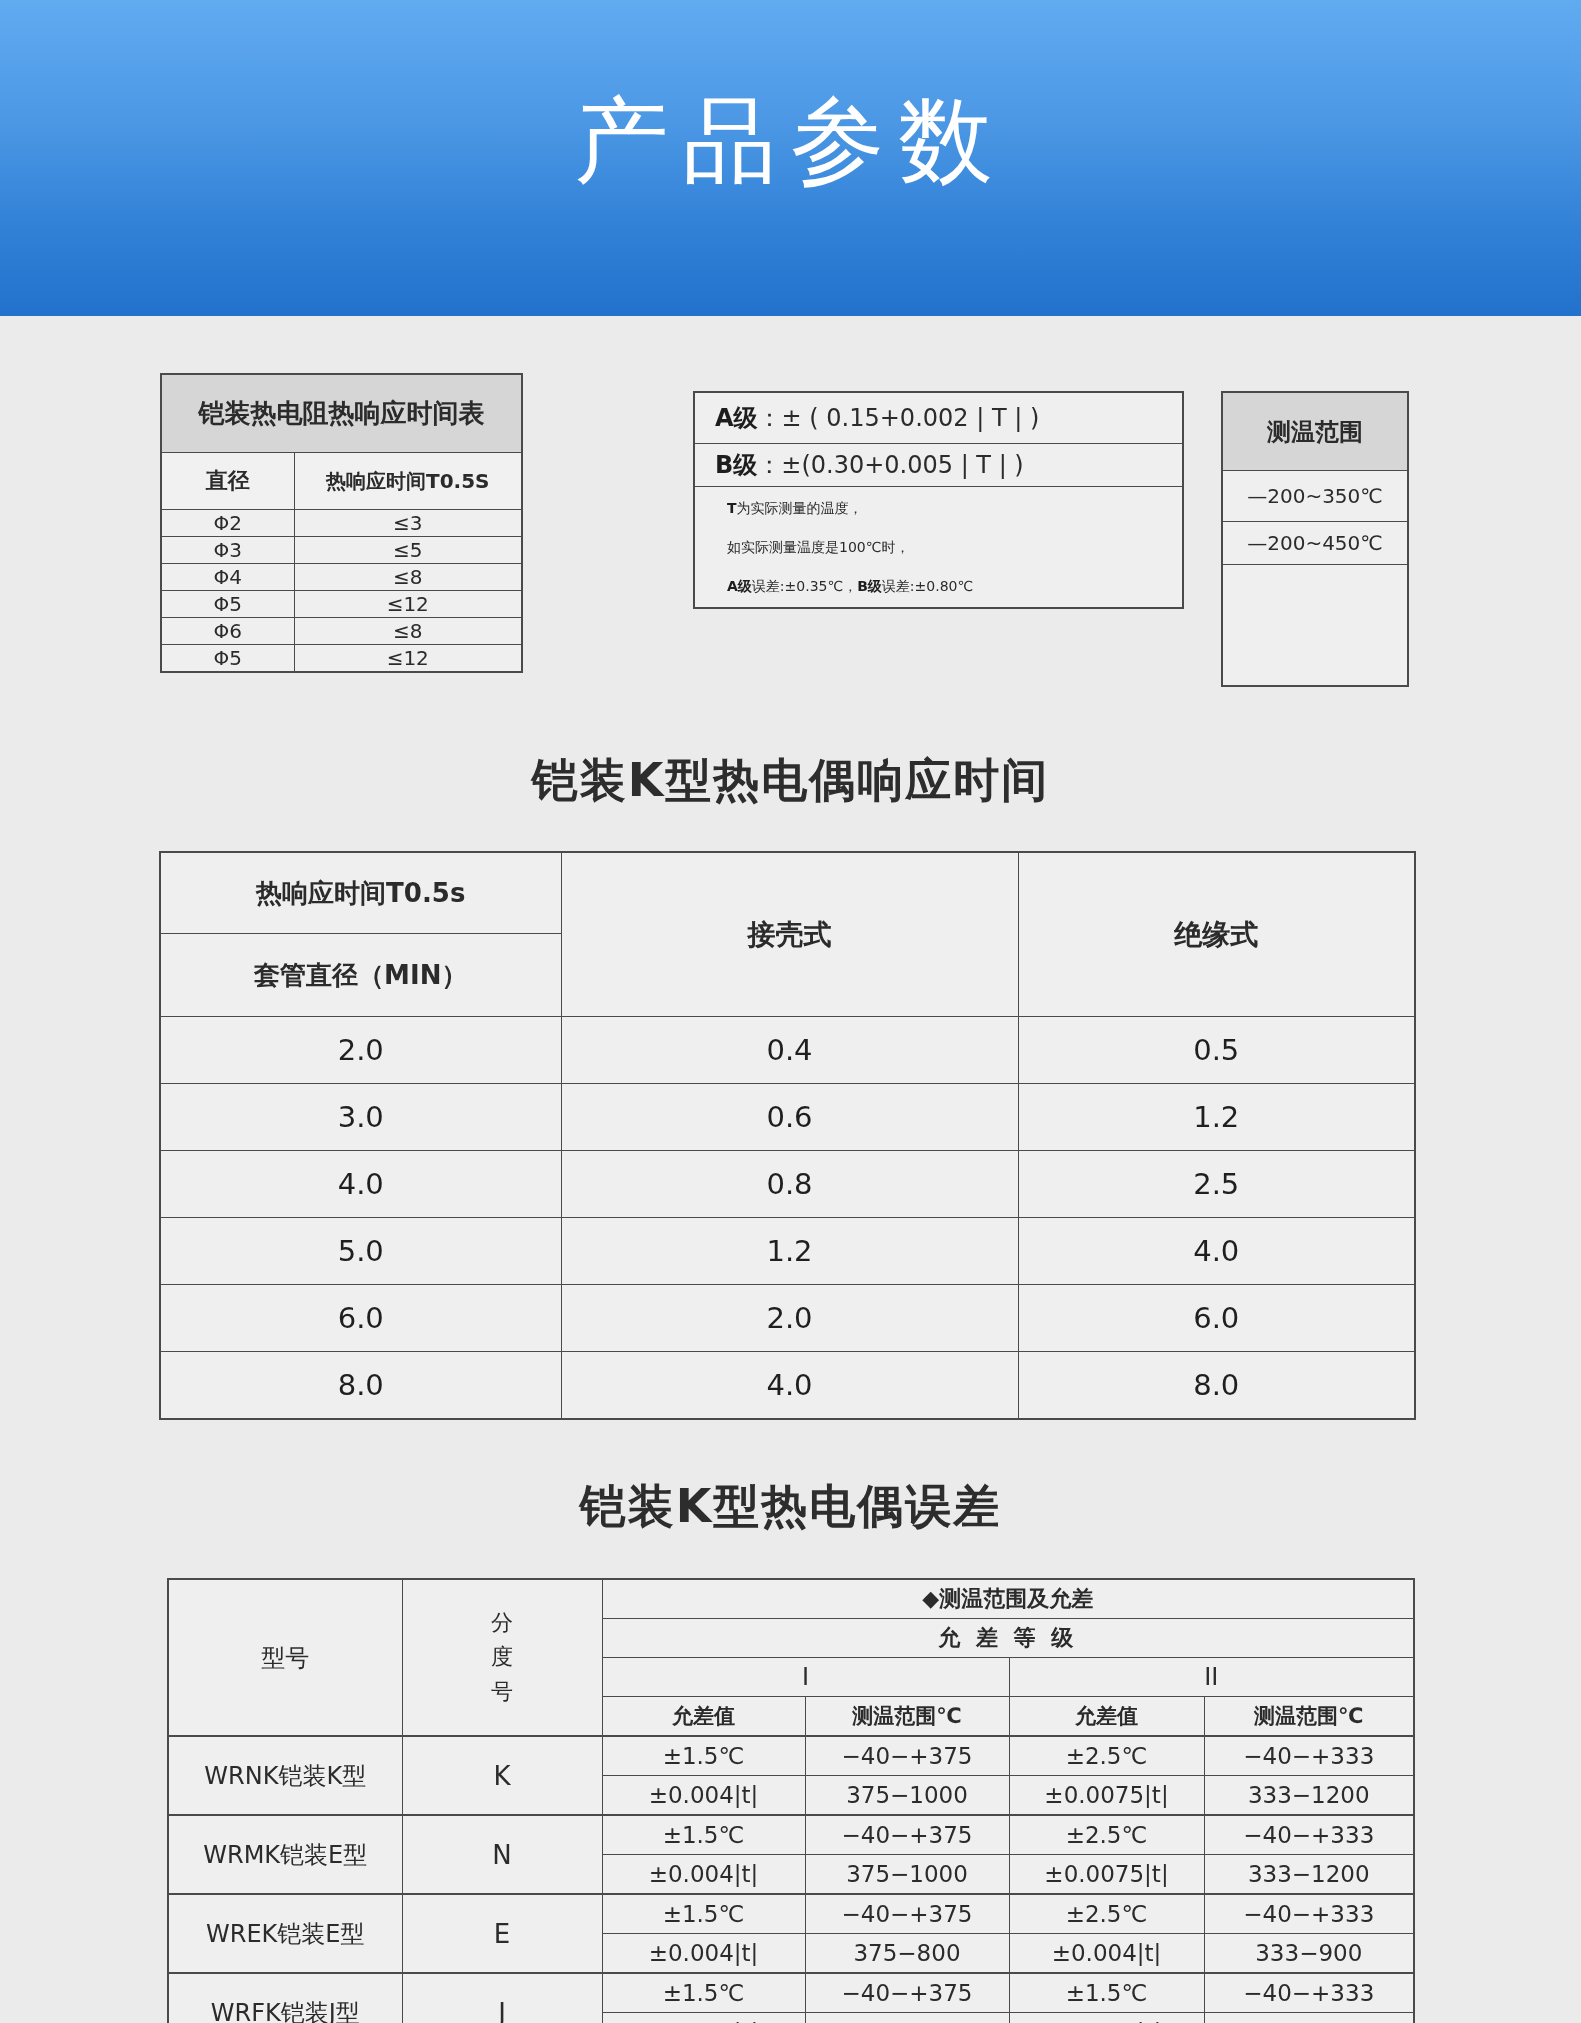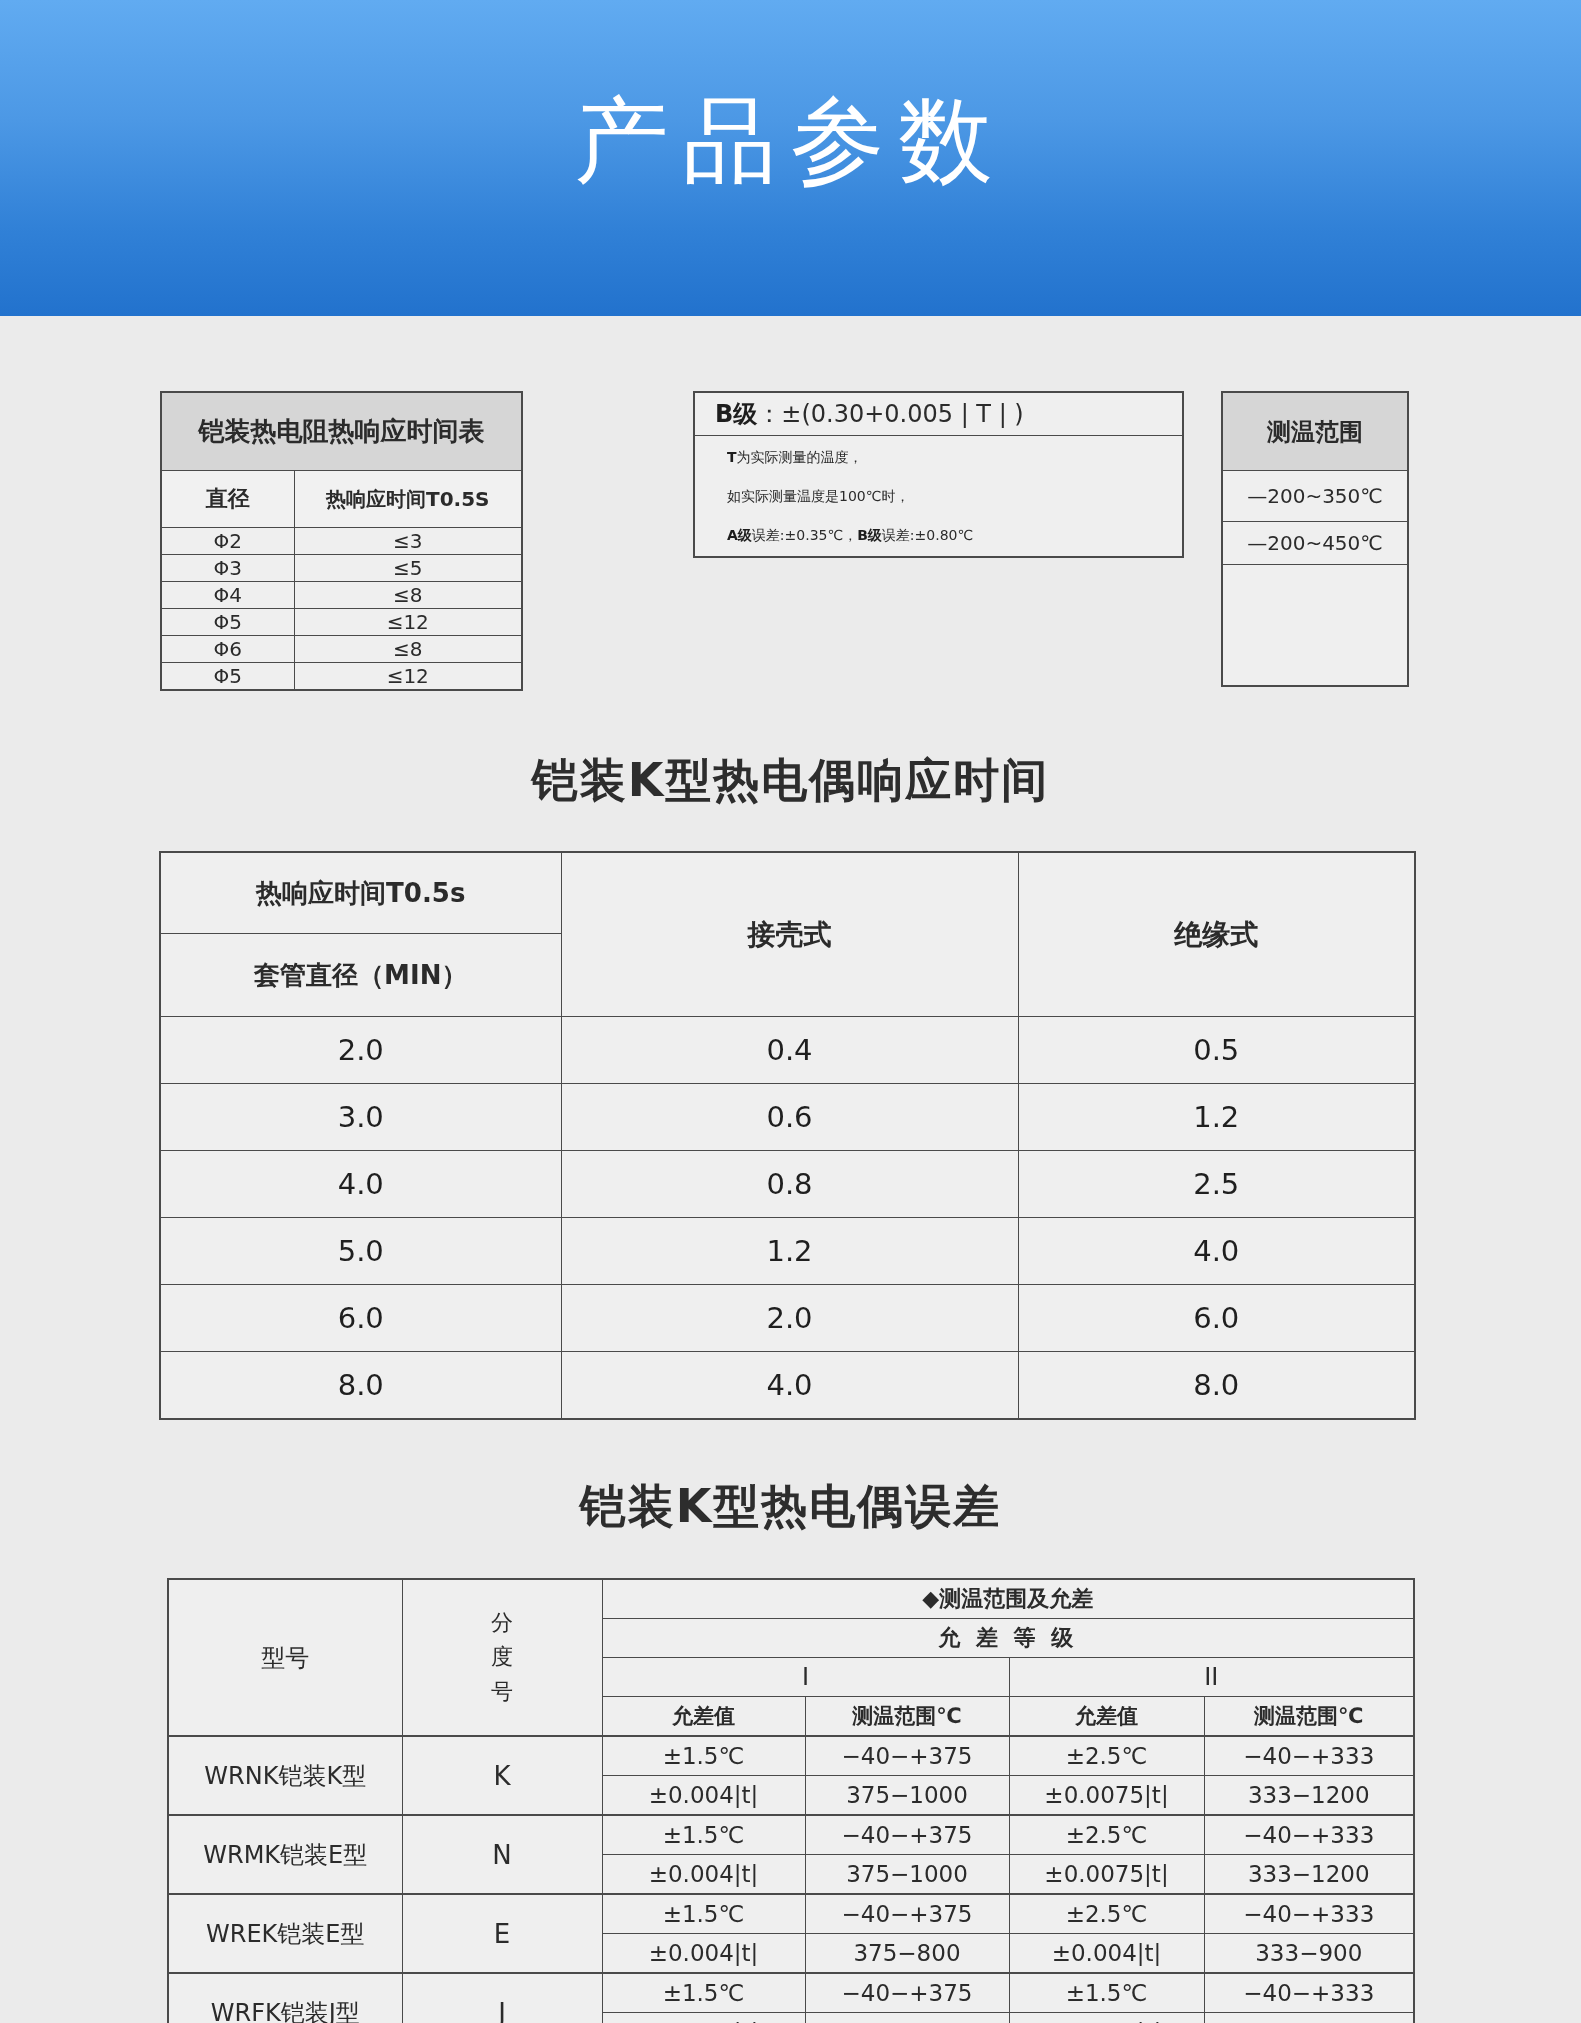--- a/index.html
+++ b/index.html
@@ -14,21 +14,21 @@
                 font-size:94px; font-weight:400; letter-spacing:14px; }
 
   
   table.tbl { position:absolute; border-collapse:collapse; table-layout:fixed;
               background:#efefef; border:2px solid #4a4a4a; }
   table.tbl th, table.tbl td { border:1px solid #4a4a4a; text-align:center;
               vertical-align:middle; color:#2b2b2b; padding:0; overflow:hidden; }
   .ttl { background:#d6d6d6; font-weight:700; color:#222; }
 
   
-  .t1 { left:160px; top:391px; width:361px; }
+  .t1 { left:160px; top:373px; width:361px; }
   .t1 .ttl { height:77px; font-size:26px; }
   .t1 .hcell { height:56px; font-weight:700; background:#f1f1f1; }
   .t1 .h1 { font-size:22px; } .t1 .h2 { font-size:20px; }
   .t1 tbody td { height:26px; font-size:20px;margin-left:48px; }
 
   
   .t2 { left:693px; top:391px; width:491px; }
   .t2 .ttl { height:77px; font-size:27px; }
   .t2 td.grade { text-align:left; padding-left:20px; font-size:24px; }
   .t2 td.g1 { height:50px; } .t2 td.g2 { height:42px; }
@@ -117,20 +117,23 @@
         <tr>
           <td>Φ5</td>
           <td>≤12</td>
         </tr>
       </tbody>
   </table>
 
   <table class="tbl t2">
     <tbody>
       <tr>
+        <td class="grade g1"><b>A级</b><span>：± ( 0.15+0.002 | T | )</span></td>
+      </tr>
+      <tr>
         <td class="grade g2"><b>B级</b><span>：±(0.30+0.005 | T | )</span></td>
       </tr>
       <tr>
         <td class="note">
           <div class="nl"><b>T</b><span>为实际测量的温度，</span></div>
           <div class="nl"><span>如实际测量温度是100℃时，</span></div>
           <div class="nl"><b>A级</b><span>误差:±0.35℃，</span><b>B级</b><span>误差:±0.80℃</span></div>
         </td>
       </tr>
     </tbody>

